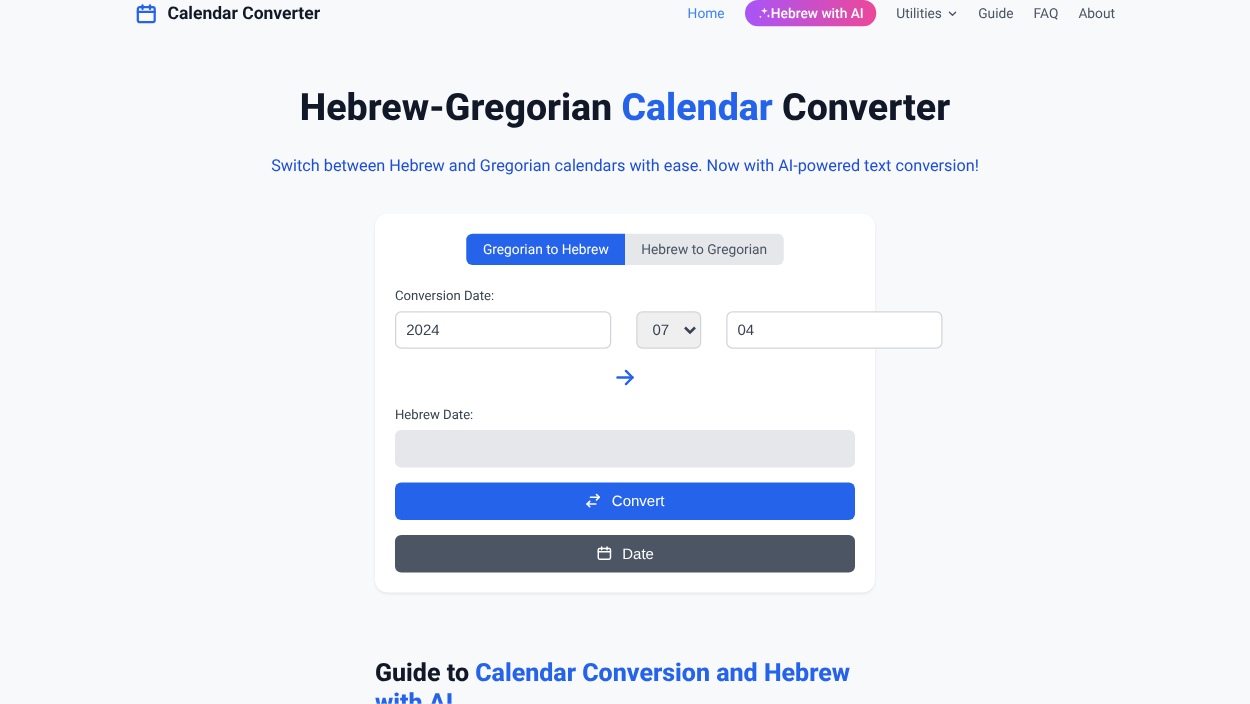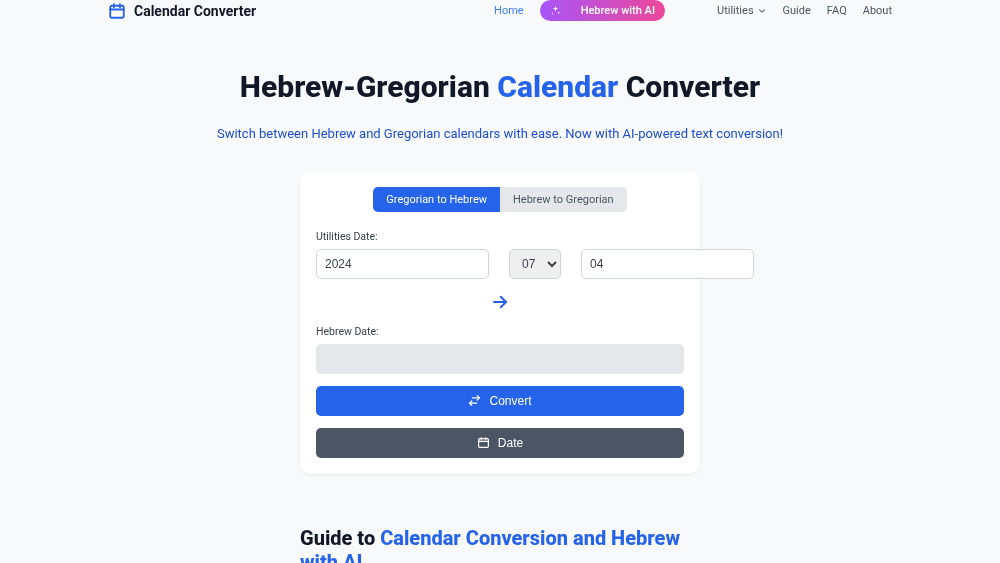--- a/index.html
+++ b/index.html
@@ -33,29 +33,29 @@
     display: flex;
     align-items: center;
     gap: 16px;
     font-size: 11px;
   }
   .nav-link { color: #4b5563; text-decoration: none; }
   .nav-link-active { color: #3b82f6; }
   .nav-pill {
     display: inline-flex;
     align-items: center;
-    gap: 20px;
+    gap: 0;
     background: linear-gradient(90deg,#a855f7,#ec4899);
     color: #fff;
     padding: 4px 10px;
     border-radius: 999px;
     font-size: 11px;
     font-weight: 500;
   }
-  .dropdown-caret { display: inline-flex; align-items:center; gap:3px; color:#4b5563;margin-left:36px; }
+  .dropdown-caret { display: inline-flex; align-items:center; gap:3px; color:#4b5563; }
   
   .hero {
     text-align: center;
     padding-top: 40px;
   }
   .hero h1 {
     font-size: 30px;
     font-weight: 800;
     line-height: 1.25;
     color: #111827;
@@ -195,21 +195,21 @@
   </h1>
   <p class="hero-sub">Switch between Hebrew and Gregorian calendars with ease. Now with AI-powered text conversion!</p>
 </div>
 
 <div class="card">
   <div class="tabs">
     <div class="tab tab-active">Gregorian to Hebrew</div>
     <div class="tab">Hebrew to Gregorian</div>
   </div>
 
-  <label class="field-label">Utilities Date:</label>
+  <label class="field-label">Conversion Date:</label>
   <div class="date-row">
     <input class="text-input year-input" value="2024" style="">
     <select class="select-input month-select">
       <option>07</option>
     </select>
     <input class="text-input day-input" value="04" style="">
   </div>
 
   <div class="arrow-sep">
     <span>

